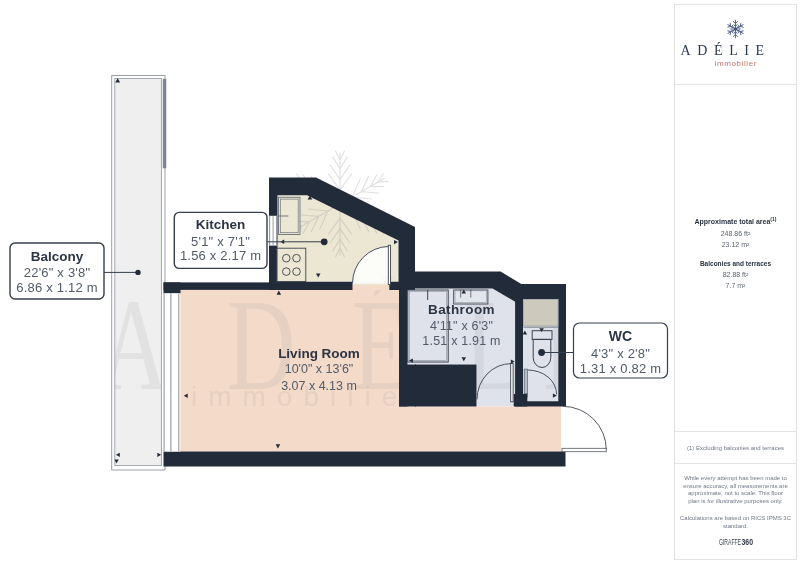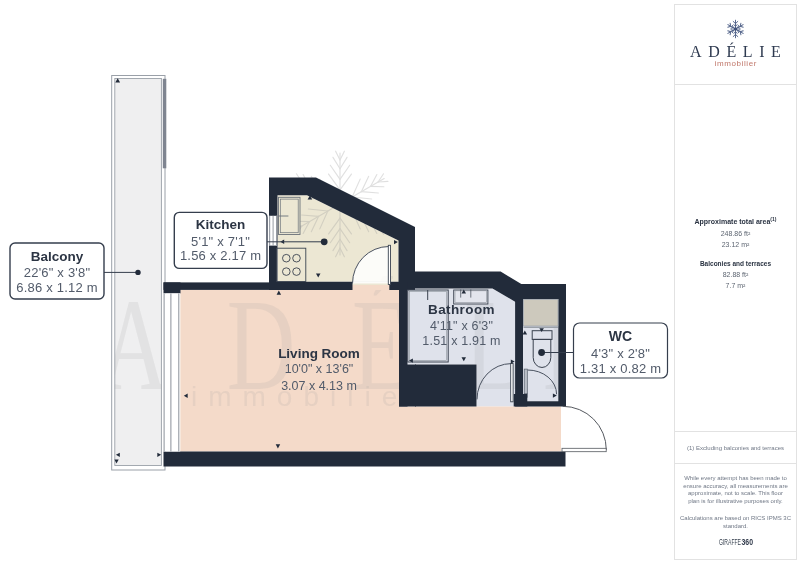--- a/index.html
+++ b/index.html
@@ -248,21 +248,21 @@
     </g>
     <use href="#larm" transform="rotate(60)"></use>
     <use href="#larm" transform="rotate(120)"></use>
     <use href="#larm" transform="rotate(180)"></use>
     <use href="#larm" transform="rotate(240)"></use>
     <use href="#larm" transform="rotate(300)"></use>
     <circle cx="0" cy="0" r="1.7" fill="#41527a" stroke="none"></circle>
   </g>
 </svg>
 
-<div class="sb" style="left:674px;top:43px;width:123px;text-align:center;font-family:'Liberation Serif',serif;font-size:16px;letter-spacing:6.6px;text-indent:6.6px;color:#2e3a50;">ADÉLIE</div>
+<div class="sb" style="left:674px;top:43px;width:123px;text-align:left;font-family:'Liberation Serif',serif;font-size:14px;letter-spacing:6.6px;text-indent:6.6px;color:#2e3a50;">ADÉLIE</div>
 
 <div class="sb" style="left:674px;top:58.5px;width:123px;text-align:center;font-size:8px;letter-spacing:0.6px;text-indent:0.6px;color:#c0776a;">immobilier</div>
 
 <div class="sb" style="left:674px;top:216px;width:123px;text-align:center;font-size:7px;font-weight:bold;color:#2a3342;">Approximate total area<span style="font-size:5px;vertical-align:super;">(1)</span></div>
 
 <div class="sb" style="left:674px;top:229.5px;width:123px;text-align:center;font-size:7px;color:#5d6571;">248.86 ft²</div>
 
 <div class="sb" style="left:674px;top:240.5px;width:123px;text-align:center;font-size:7px;color:#5d6571;">23.12 m²</div>
 
 <div class="sb" style="left:674px;top:259.5px;width:123px;text-align:center;font-size:6.5px;font-weight:bold;color:#2a3342;">Balconies and terraces</div>

